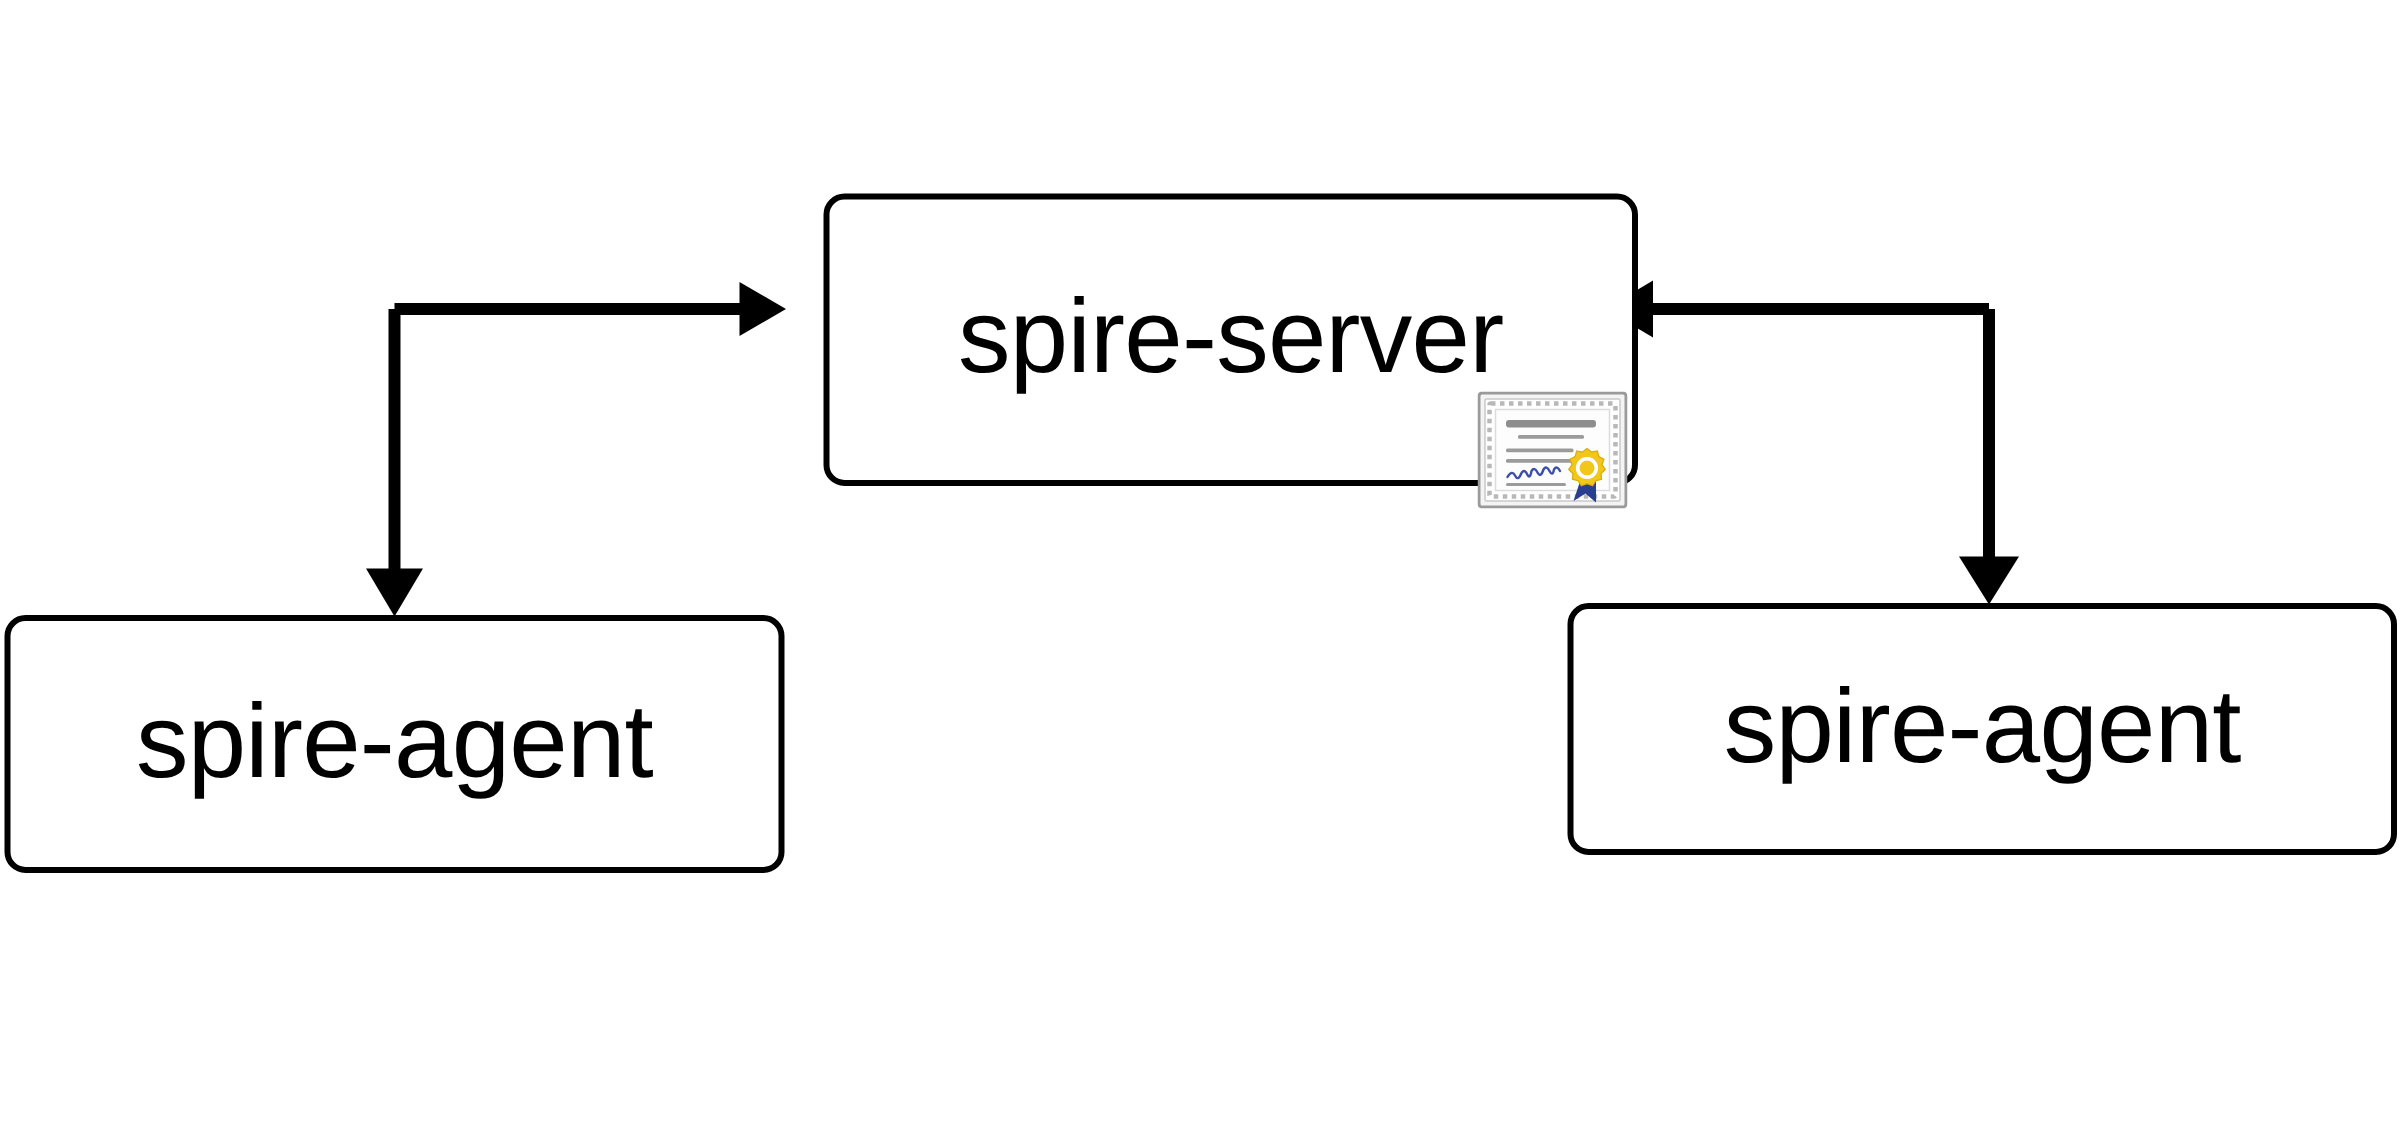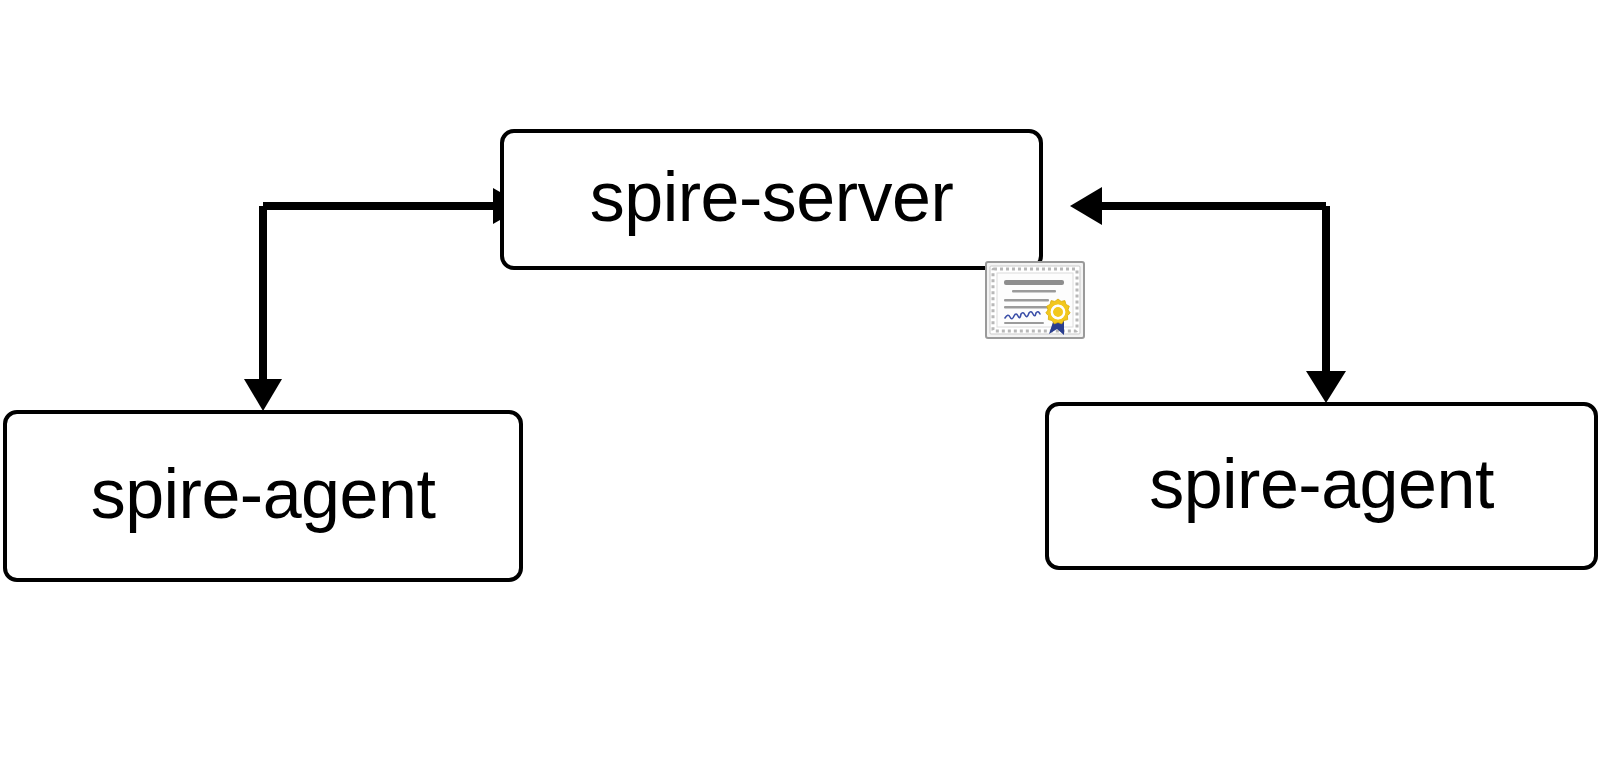--- a/index.html
+++ b/index.html
@@ -30,24 +30,24 @@
     z-index: 3;
   }
   .node-label {
     font-family: "Liberation Sans", sans-serif;
     font-weight: 400;
     color: #000000;
     white-space: nowrap;
     letter-spacing: -0.5px;
   }
   #node-spire-server {
-    left: 500px;
+    left: 549px;
     top: 129px;
     width: 543px;
-    height: 141px;
+    height: 195px;
   }
   #node-spire-server .node-label {
     font-size: 70px;
     line-height: 70px;
     position: relative;
     top: -3px;
   }
   #node-spire-agent-left {
     left: 3px;
     top: 410px;

